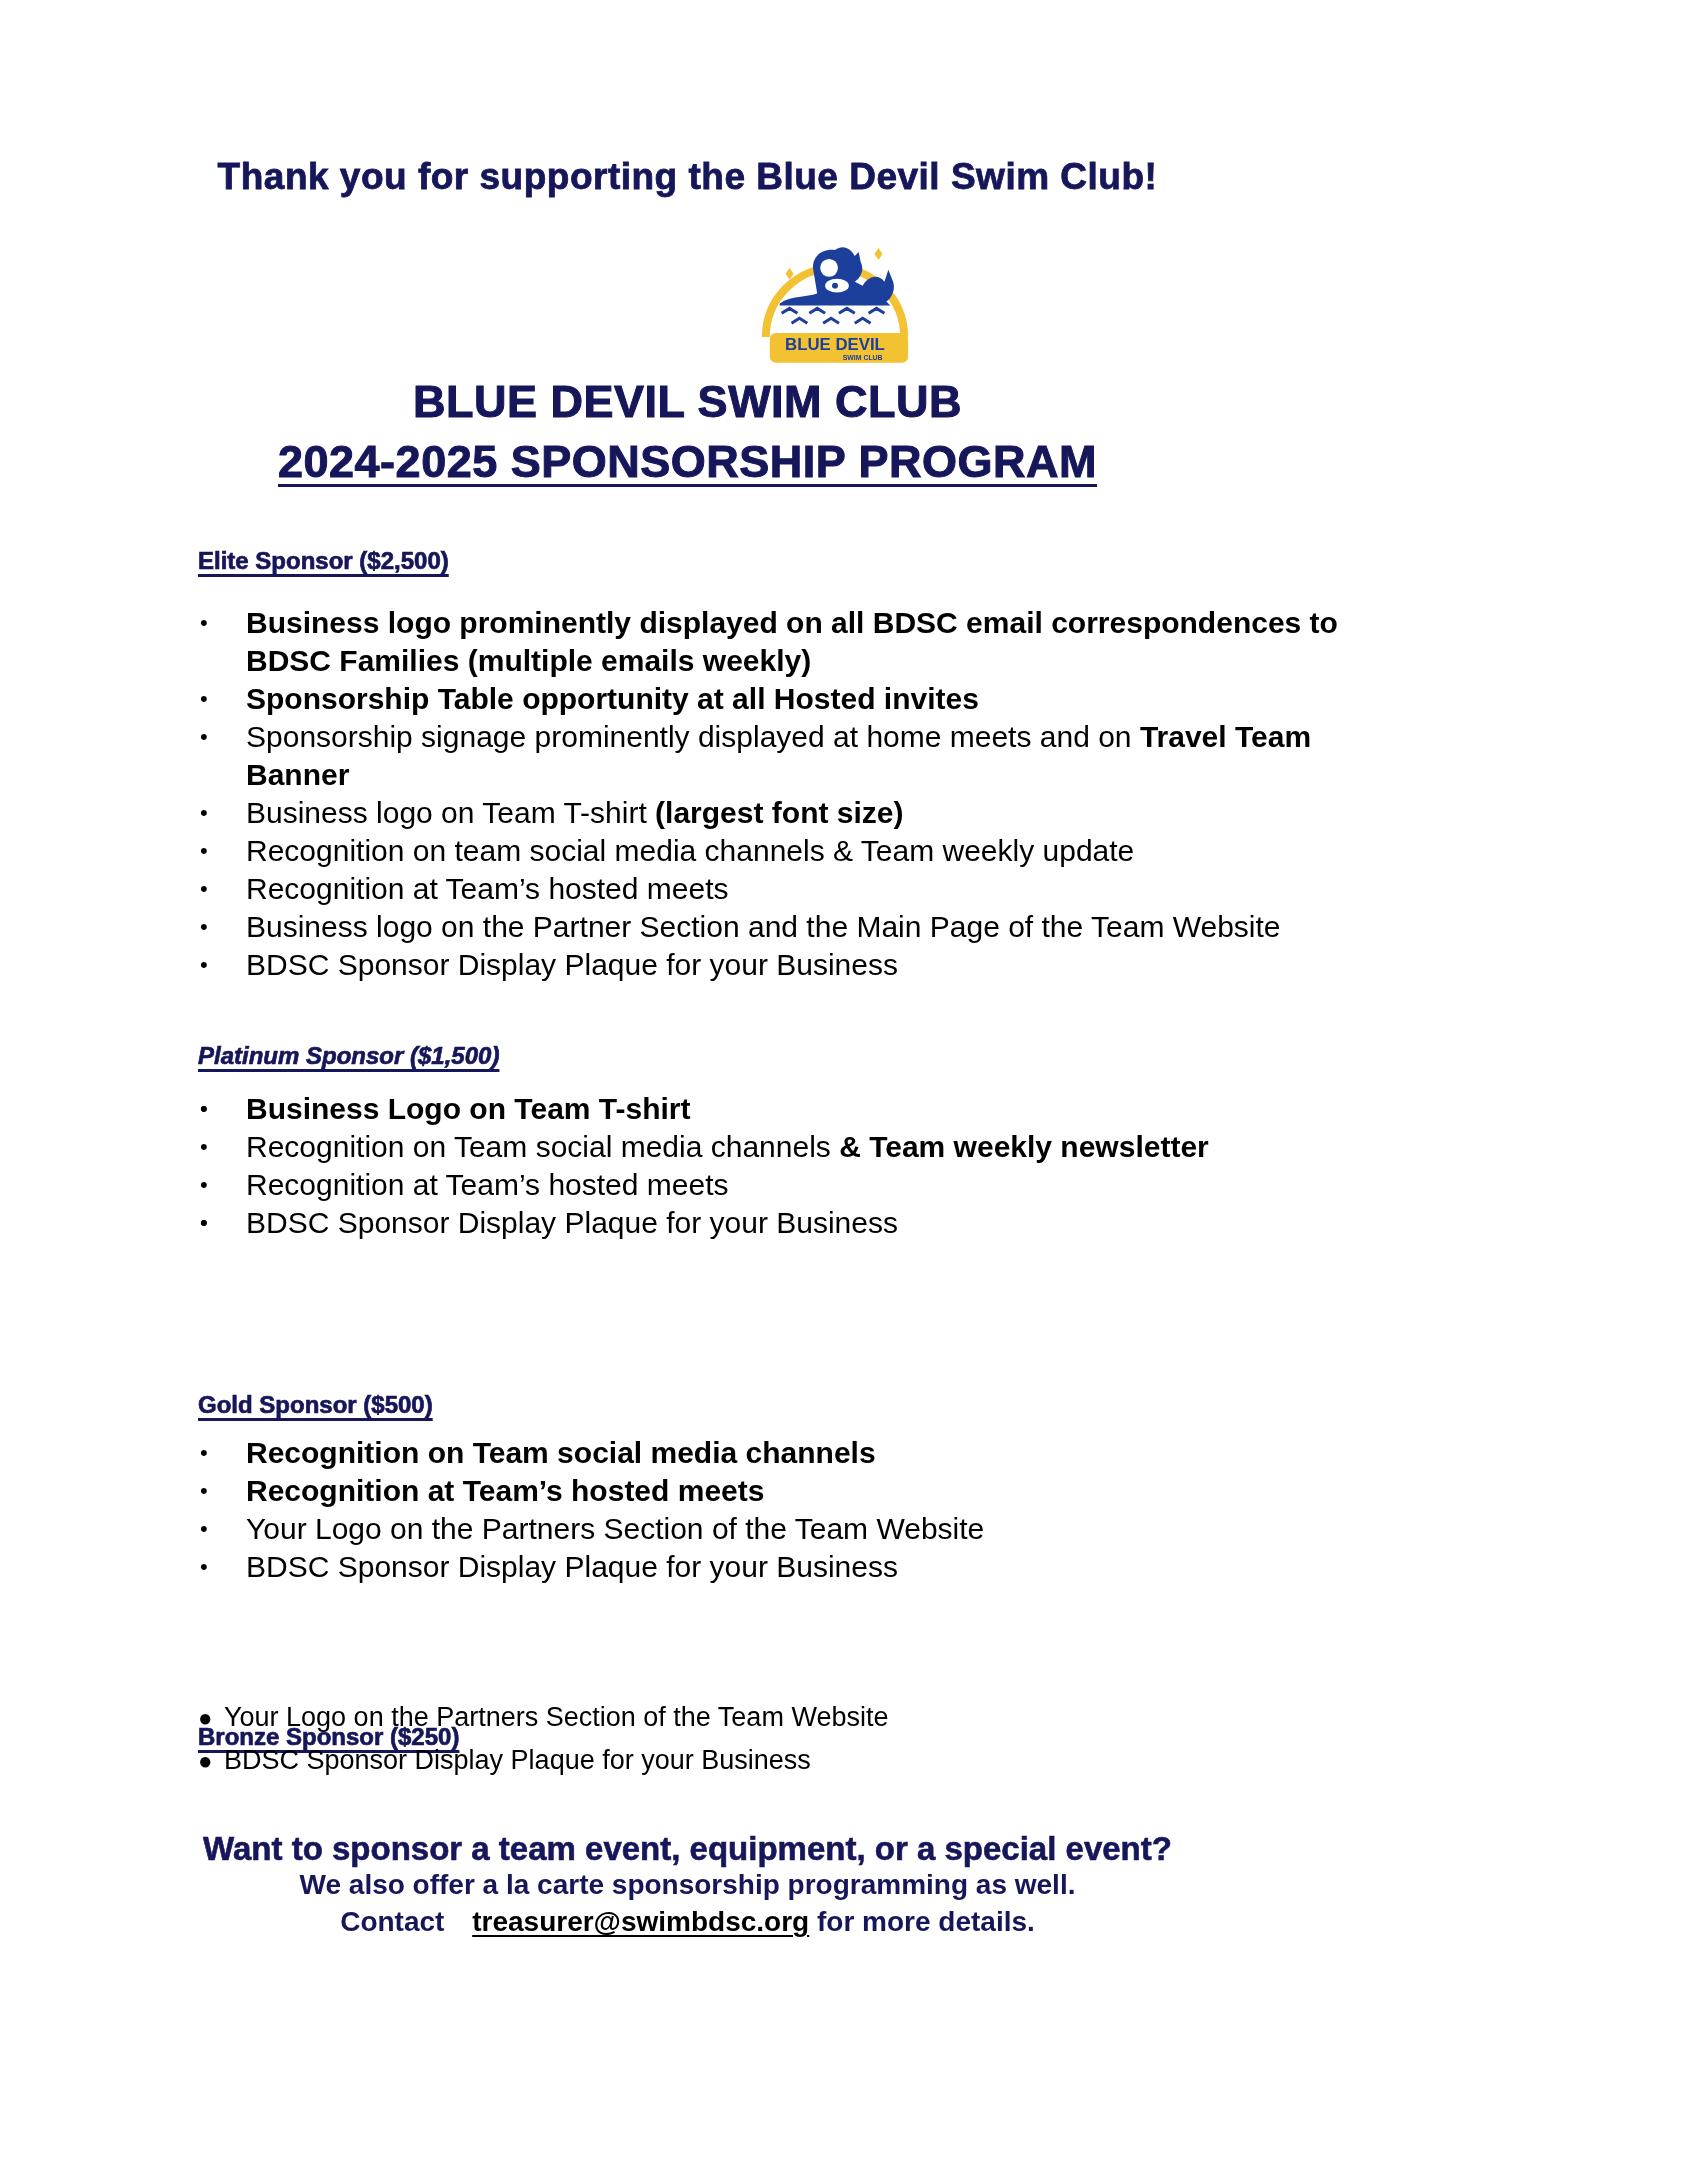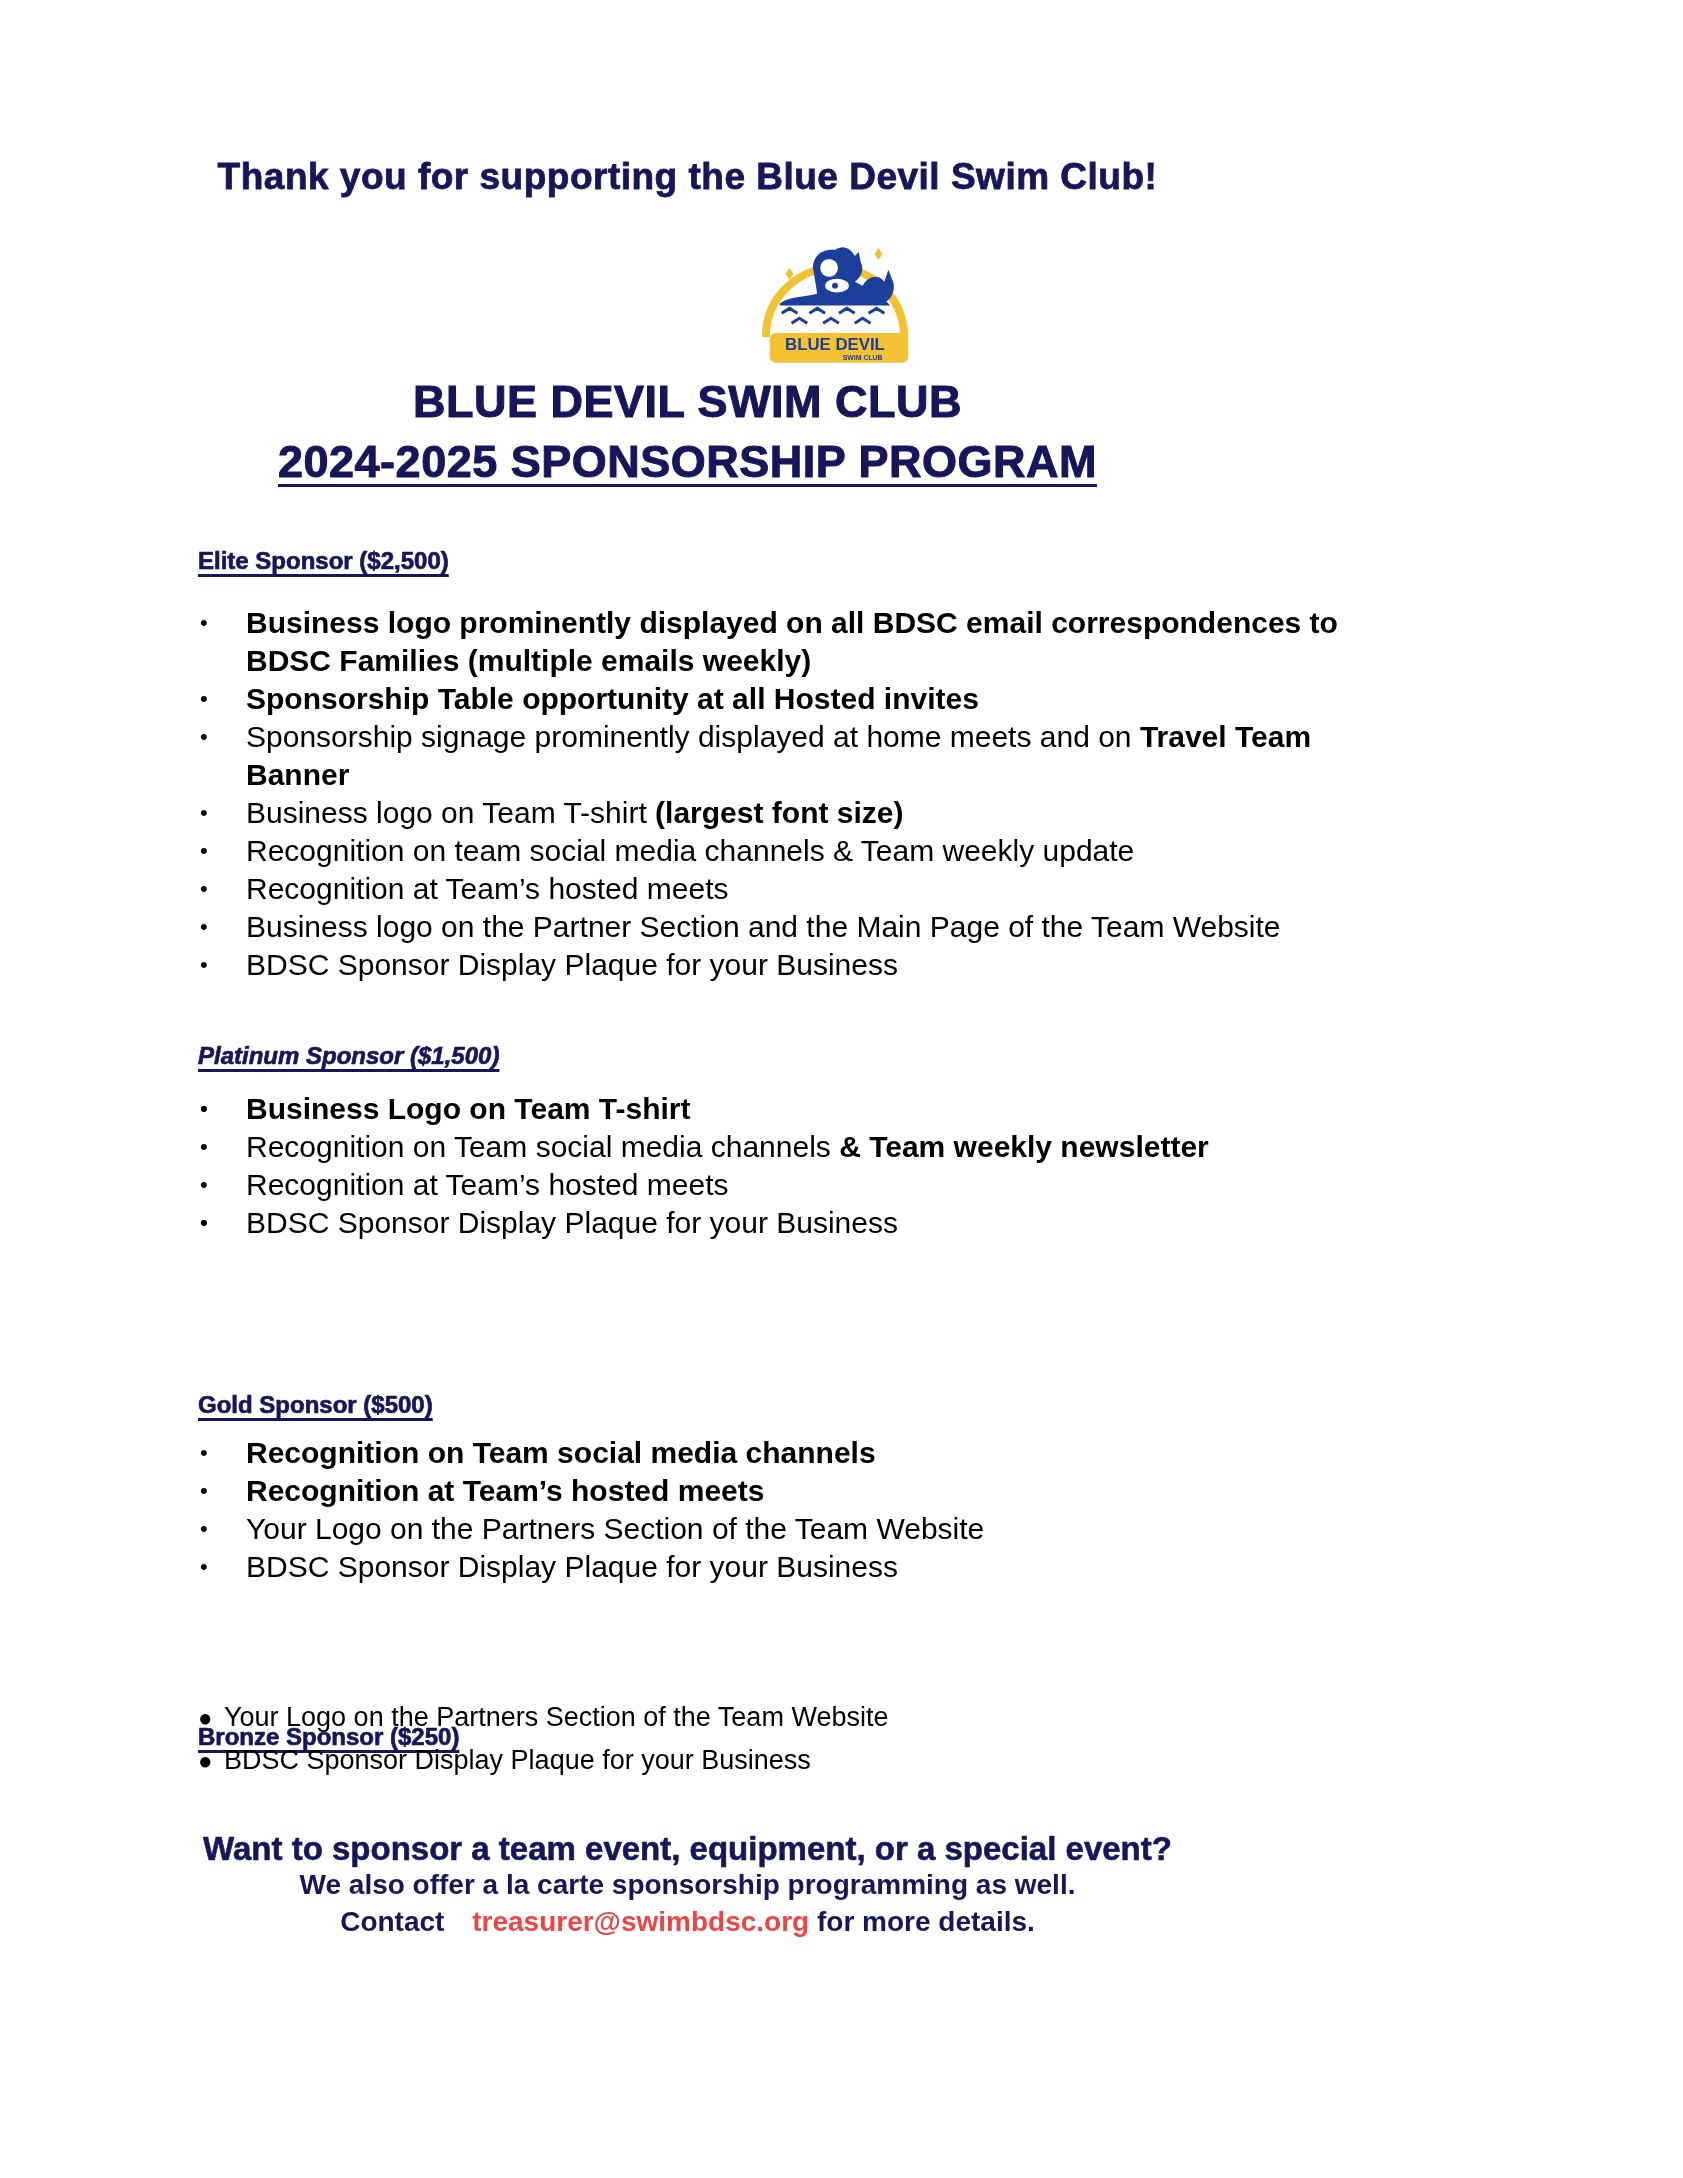--- a/index.html
+++ b/index.html
@@ -19,21 +19,21 @@
   .tier .pad { display: inline-block; width: 14px; }
   ul.items { position: absolute; left: 198px; margin: 0; padding: 0; list-style: none; }
   ul.items li { position: relative; padding-left: 48px; font-size: 30px; line-height: 38px; white-space: nowrap; }
   ul.items li .bullet { position: absolute; left: 2px; top: 0; font-size: 22px; }
   ul.items li .b { font-weight: bold; }
   ul.bronze li { padding-left: 26px; font-size: 27px; line-height: 43px; }
   ul.bronze li .bullet { left: 0; font-size: 24px; }
   .footer1 { top: 1830px; font-size: 33px; font-weight: 900; -webkit-text-stroke: 0.6px #16165a; }
   .footer2 { top: 1869px; font-size: 28px; font-weight: bold; }
   .footer3 { top: 1906px; font-size: 28px; font-weight: bold; }
-  .footer3 a { color: #ef4444; text-decoration-thickness: 2px; text-underline-offset: 4px; margin-left: 20px; }
+  .footer3 a { color: #000000; text-decoration: underline; text-decoration-thickness: 2px; text-underline-offset: 4px; margin-left: 20px; }
 </style>
 </head>
 <body>
 
 <div class="abs center navy thanks">Thank you for supporting the Blue Devil Swim Club!</div>
 
 <div class="abs logo">
   <svg width="166" height="143" viewBox="0 0 168 144">
     <path d="M14 112 A70 70 0 0 1 154 112" fill="none" stroke="#f2c233" stroke-width="8"></path>
     <path d="M28 78 C40 70 55 72 66 68 L62 44 C60 32 70 22 84 24 C92 18 100 22 104 30 L108 26 L110 36 C114 44 110 52 104 56 L112 60 C118 50 128 48 134 56 L138 44 L142 54 C146 62 142 72 136 76 L140 80 L28 80 Z" fill="#1d3f9c"></path>

